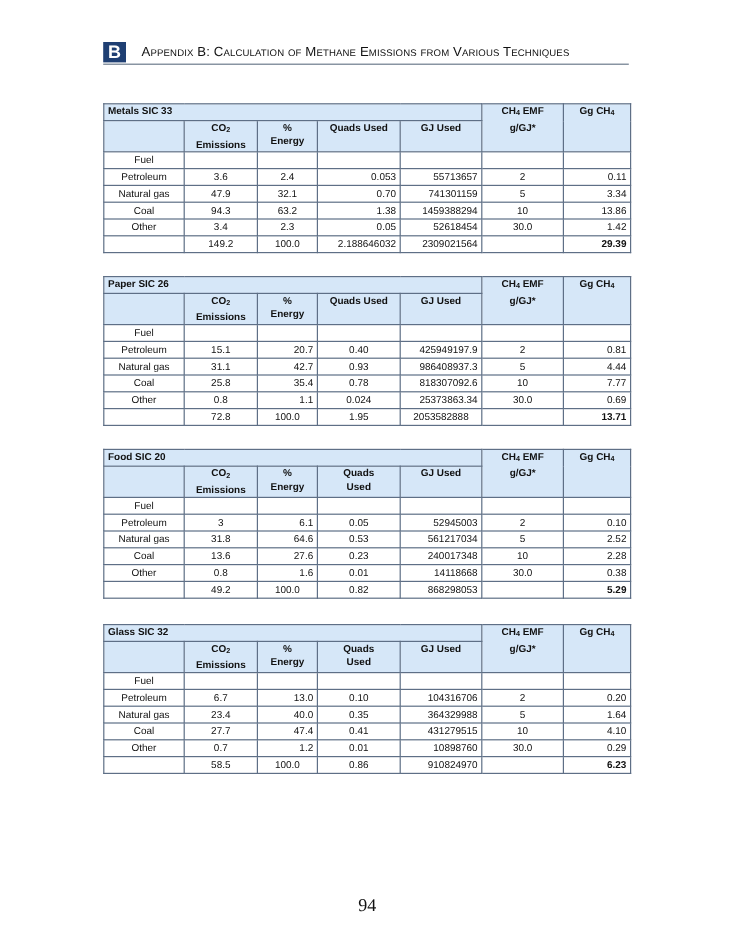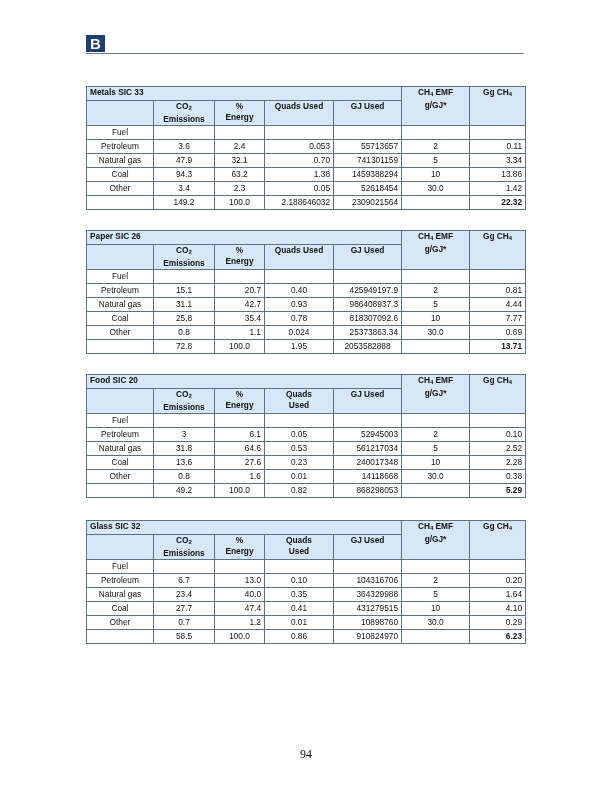--- a/index.html
+++ b/index.html
@@ -9,28 +9,29 @@
   .header-title { position: absolute; left: 32px; top: 3px; font-size: 11px; letter-spacing: 0.1px; color: #111; white-space: nowrap; font-variant: small-caps; }
   .tbl { position: absolute; left: 86px; width: 439px; border-collapse: collapse; table-layout: fixed; font-size: 8.3px; }
   .tbl td, .tbl th { border: 1px solid #5e6f86; padding: 0 3px; height: 13px; line-height: 11px; white-space: nowrap; overflow: hidden; }
   .tbl th { background: #d6e7f8; font-weight: bold; vertical-align: top; text-align: center; }
   .tbl .title-cell { text-align: left; }
   .tbl .hdr2 th { height: 23px; }
   .tbl td.num { text-align: right; margin-left: 36px; }
   .tbl td.ctr { text-align: center; }
   .tbl td.label { text-align: center; }
   .tbl td.bold { font-weight: bold; }
-  .pagenum { position: absolute; left: 0; width: 612px; top: 747px; text-align: center; font-family: "Liberation Serif", serif; font-size: 12px; }
+  .pagenum { position: absolute; left: 0; width: 612px; top: 747px; text-align: center; font-family: "Liberation Serif", serif; font-size: 15px; }
   sub { font-size: 6px; vertical-align: -1px; }
 </style>
 </head>
 <body>
 
 <div class="header">
   <div class="badge">B</div>
+  <div class="header-title">Appendix B:  Calculation of Methane Emissions from Various Techniques</div>
 </div>
 
 <div id="tables">
     <table class="tbl" style="top: 86px;">
       <colgroup>
         <col style="width: 67px;">
         <col style="width: 61px;">
         <col style="width: 50px;">
         <col style="width: 69px;">
         <col style="width: 68px;">
@@ -105,21 +106,21 @@
       </tr>
       </tbody>
       <tbody>
         <tr>
         <td></td>
         <td class="ctr">149.2</td>
         <td class="ctr">100.0</td>
         <td class="num">2.188646032</td>
         <td class="num">2309021564</td>
         <td class="ctr"></td>
-        <td class="num bold">22.32</td>
+        <td class="num bold">29.39</td>
       </tr>
       </tbody>
     </table>
     <table class="tbl" style="top: 230px;">
       <colgroup>
         <col style="width: 67px;">
         <col style="width: 61px;">
         <col style="width: 50px;">
         <col style="width: 69px;">
         <col style="width: 68px;">

